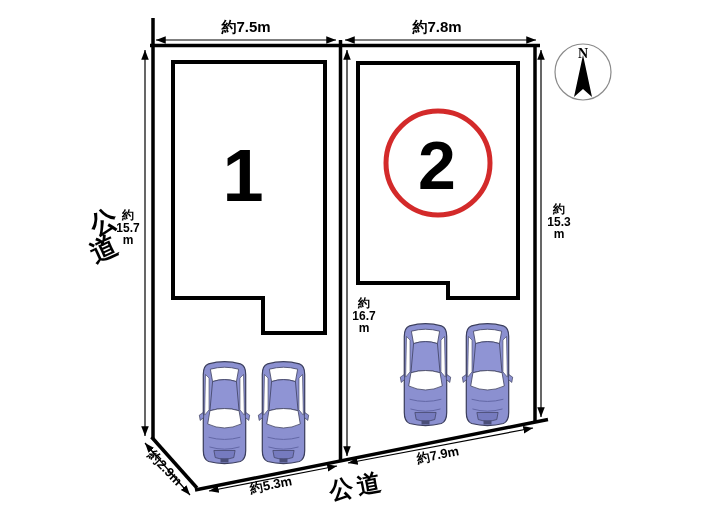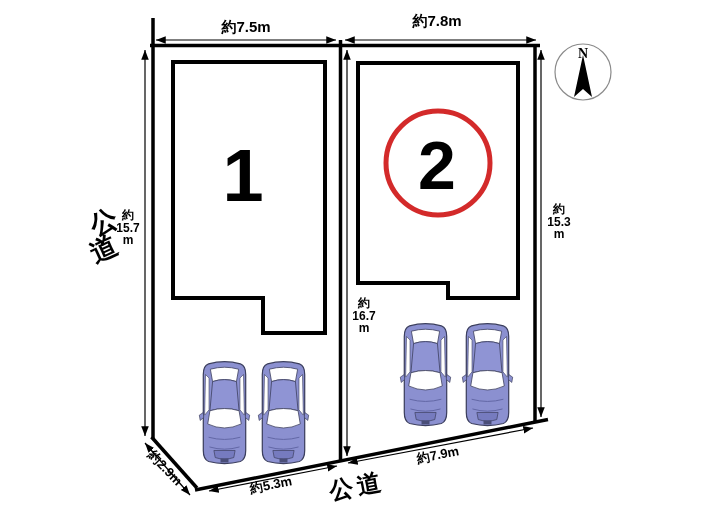--- a/index.html
+++ b/index.html
@@ -84,21 +84,21 @@
     </g>
 
     <g>
       <circle cx="583" cy="72" r="28" fill="#fff" stroke="#8a8a8a" stroke-width="1.2"></circle>
       <polygon points="583,55 574,97 583,89 592,97" fill="#000"></polygon>
       <text x="583" y="58" text-anchor="middle" font-size="14" font-weight="bold" font-family="Liberation Serif, DejaVu Serif, serif">N</text>
     </g>
   </svg>
 
   <div class="lbl lbl-h" style="left:246px;top:27px;">約7.5m</div>
-  <div class="lbl lbl-h" style="left:437px;top:21px;">約7.8m</div>
+  <div class="lbl lbl-h" style="left:437px;top:27px;">約7.8m</div>
 
   <div class="lbl lot-num" style="left:242px;top:176px;">1</div>
   <div class="lbl lot-num2" style="left:437px;top:166px;">2</div>
 
   <div class="road-left">
     <span>公</span>
     <span>道</span>
   </div>
 
   <div class="lbl lbl-small" style="left:128px;top:228px;">約

